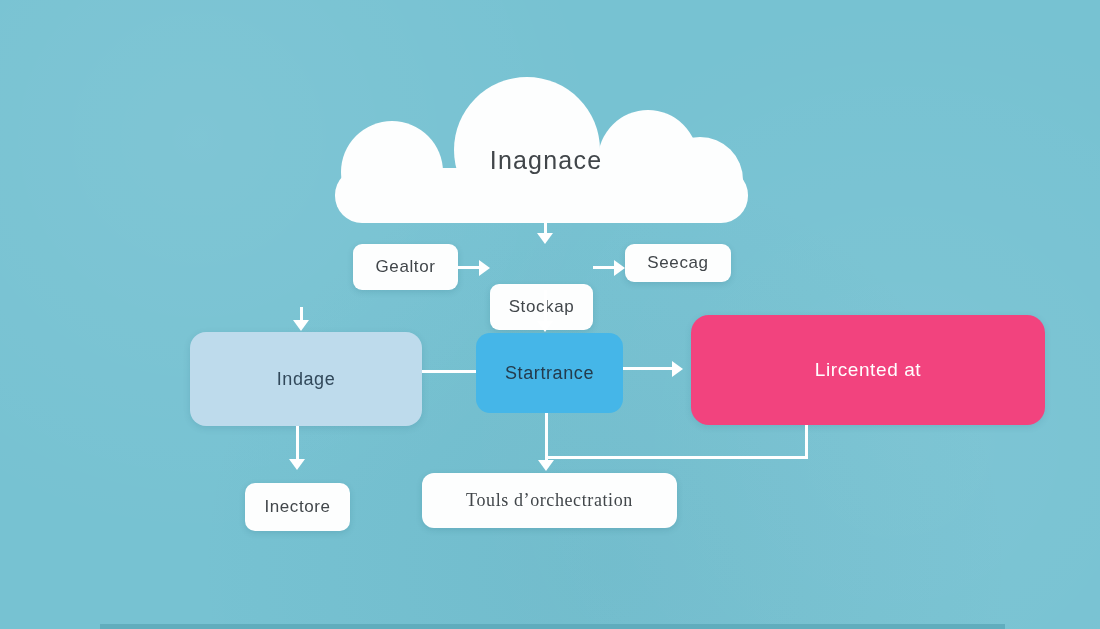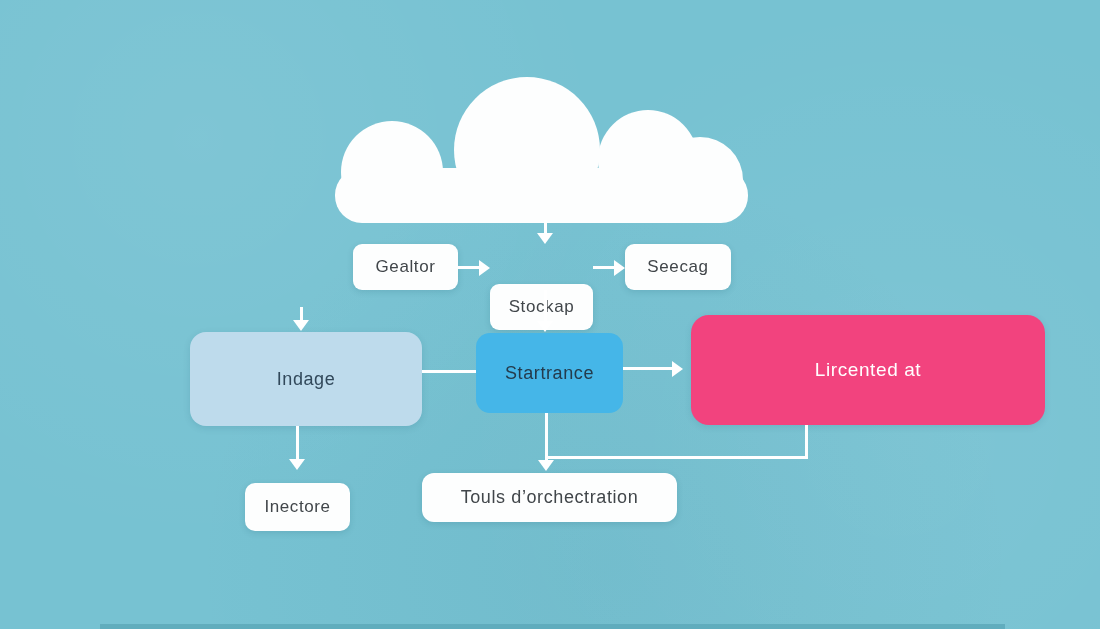--- a/index.html
+++ b/index.html
@@ -104,31 +104,32 @@
 
   <svg class="abs" style="left:330px; top:60px;" width="420" height="165" viewBox="0 0 420 165" aria-hidden="true">
     <g fill="#fdfefe">
       <rect x="5" y="108" width="413" height="55" rx="27"></rect>
       <circle cx="62" cy="112" r="51"></circle>
       <circle cx="197" cy="90" r="73"></circle>
       <circle cx="318" cy="100" r="50"></circle>
       <circle cx="370" cy="120" r="43"></circle>
     </g>
   </svg>
+  <div id="cloud-label">Inagnace</div>
 
   <div class="vline" style="left:544px; top:220px; height:15px;"></div>
   <div class="arr-down" style="left:537px; top:233px;"></div>
 
   <div class="node white" style="left:353px; top:244px; width:105px; height:46px;">
     <span>Gealtor</span>
   </div>
   <div class="node white" style="left:490px; top:244px; width:103px; height:46px;margin-top:40px;">
     <span>Stockap</span>
   </div>
-  <div class="node white" style="left:625px; top:244px; width:106px; height:46px;">
+  <div class="node white" style="left:625px; top:244px; width:106px; height:38px;">
     <span>Seecag</span>
   </div>
 
   <div class="hline" style="left:458px; top:266px; width:22px;"></div>
   <div class="arr-right" style="left:479px; top:260px;"></div>
 
   <div class="hline" style="left:593px; top:266px; width:22px;"></div>
   <div class="arr-right" style="left:614px; top:260px;"></div>
 
   <div class="vline" style="left:544px; top:290px; height:32px;"></div>
@@ -156,19 +157,19 @@
   <div class="arr-down" style="left:289px; top:459px;"></div>
 
   <div class="vline" style="left:545px; top:413px; height:48px;"></div>
   <div class="vline" style="left:805px; top:425px; height:34px;"></div>
   <div class="hline" style="left:545px; top:456px; width:263px;"></div>
   <div class="arr-down" style="left:538px; top:460px;"></div>
 
   <div class="node white" style="left:245px; top:473px; width:105px; height:48px; border-radius:10px;margin-top:10px;">
     <span>Inectore</span>
   </div>
-  <div class="node white" style="left:422px; top:473px; width:255px; height:49px; border-radius:12px; font-size:18px;">
+  <div class="node white" style="left:422px; top:473px; width:255px; height:55px; border-radius:12px; font-size:18px;font-family:Liberation Serif, serif;">
     <span>Touls d’orchectration</span>
   </div>
 
   <div id="bottom-strip"></div>
 
 </div>
 
 </body></html>

